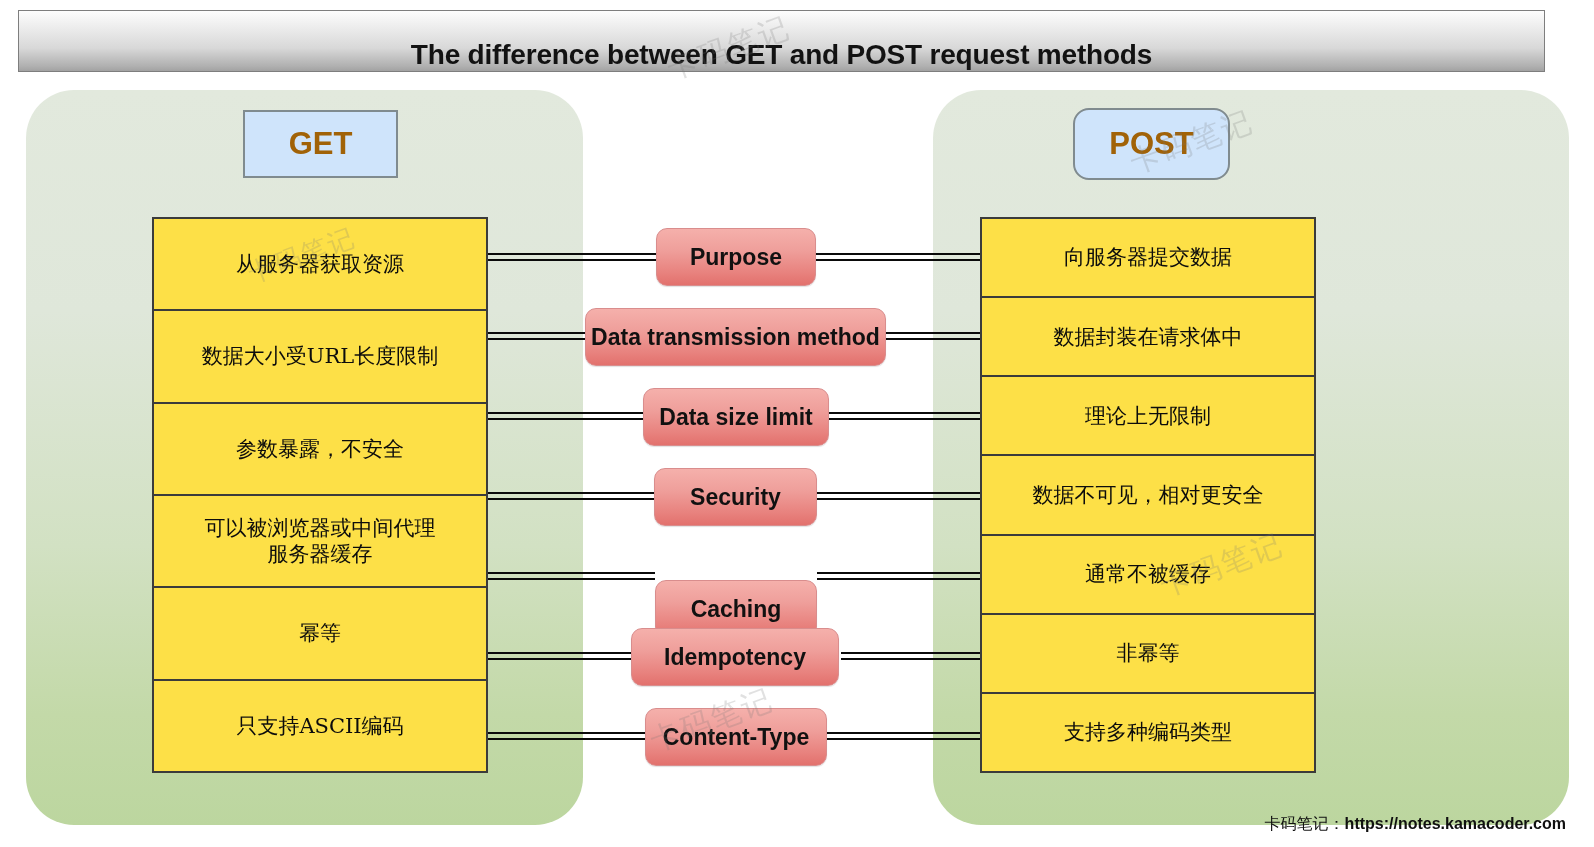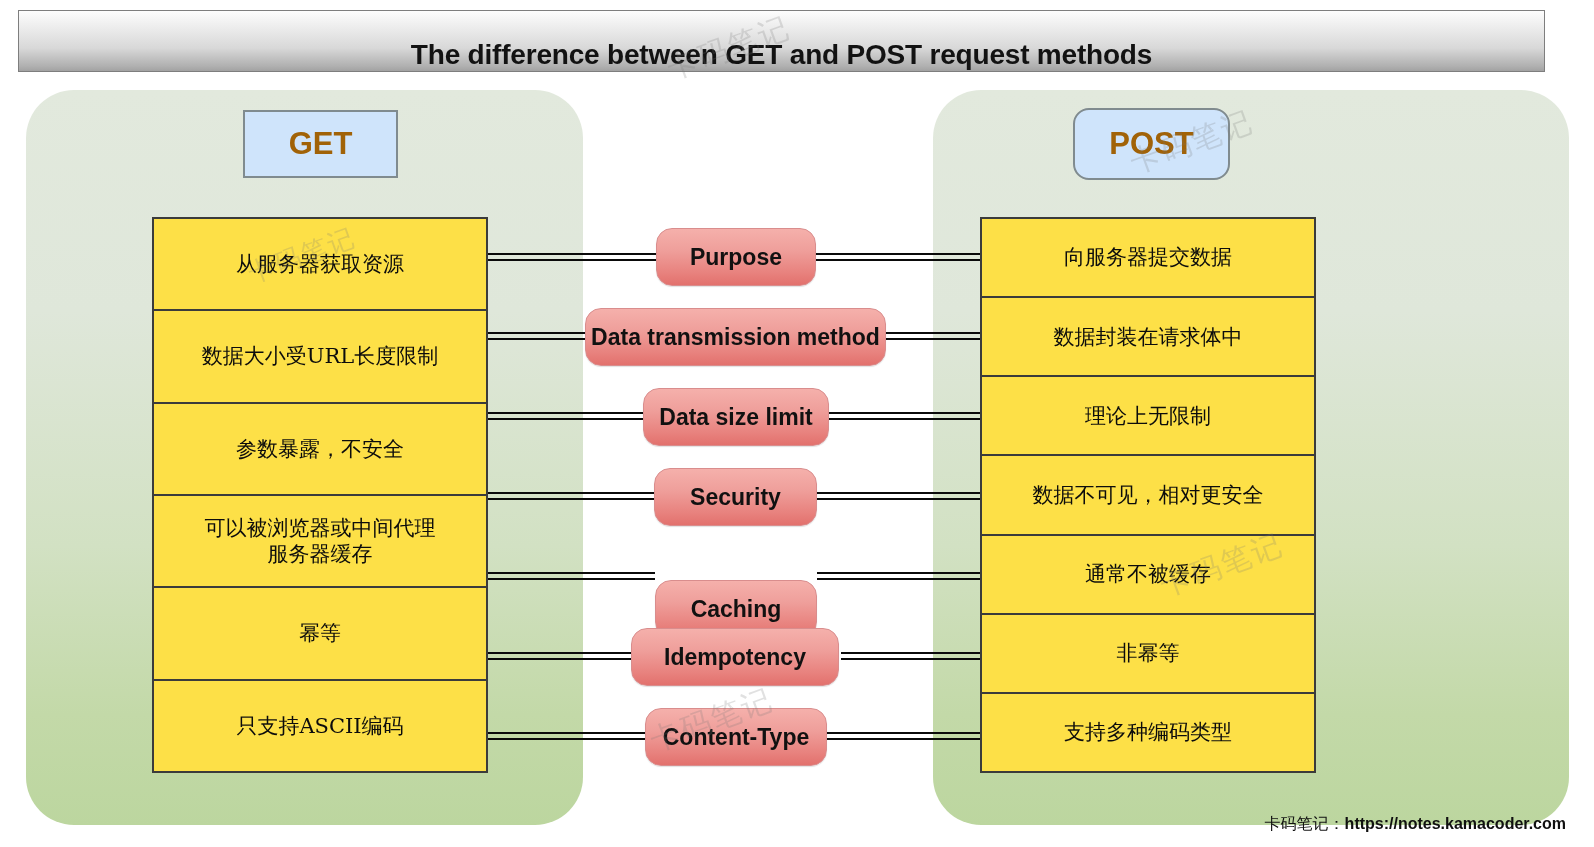--- a/index.html
+++ b/index.html
@@ -94,21 +94,21 @@
     font-size: 21px;
     color: #0c0c0c;
     line-height: 1.25;
     white-space: pre-line;
   }
 
   
   .pill {
     position: absolute;
     box-sizing: border-box;
-    border-radius: 16px;
+    border-radius: 11px;
     border: 1px solid #d98d8d;
     background: linear-gradient(to bottom, #f5b0ab 0%, #ef9f9b 38%, #e8827e 78%, #e2716d 100%);
     display: flex;
     align-items: center;
     justify-content: center;
     z-index: 4;
     box-shadow: 0 1px 1px rgba(0,0,0,0.12);
   }
   .pill .label {
     font-size: 23px;

